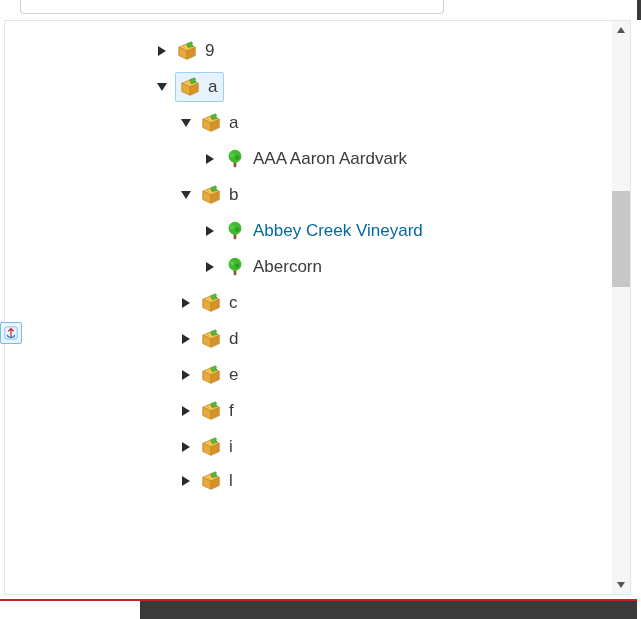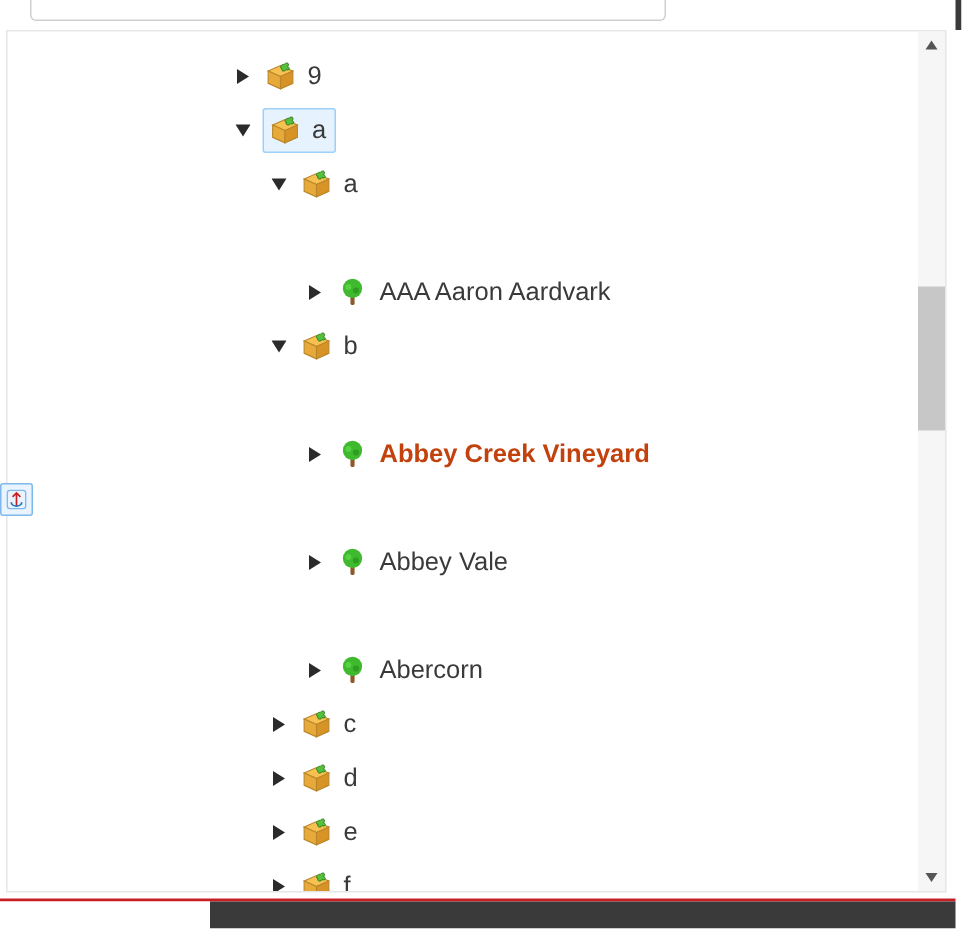--- a/index.html
+++ b/index.html
@@ -22,28 +22,28 @@
   .scroll-thumb { position: absolute; left: 0; width: 18px; top: 170px; height: 96px; background: #c7c7c7; }
 
   
   .tree { position: absolute; left: 0; right: 18px; top: 0; bottom: 0; padding-top: 12px; }
   .row { display: flex; align-items: center; height: 36px; line-height: 36px; white-space: nowrap; }
   .row.h32 { height: 32px; line-height: 32px; }
   .row .toggle { width: 14px; height: 14px; margin-right: 6px; display: flex; align-items: center; justify-content: center; cursor: pointer; }
   .row .toggle svg { width: 10px; height: 10px; display: block; }
   .row .icon { width: 24px; height: 24px; margin-right: 6px; display: flex; align-items: center; justify-content: center; flex: 0 0 auto; }
   .row .label { font-size: 17px; color: #3a3a3a; }
-  .row .label.muted { color: #c2410c; font-weight: bold; }
+  .row .label.muted { color: #0369a1; }
 
   .selected-wrap { display: inline-flex; align-items: center; height: 30px; padding: 0 6px 0 2px; border: 1px solid #9ecff7; background: #e6f3fe; border-radius: 2px; }
 
   
   .ind0 { padding-left: 130px; }
   .ind1 { padding-left: 154px; }
-  .ind2 { padding-left: 178px; margin-top: 36px; }
+  .ind2 { padding-left: 178px; }
 
   
   .side-handle { position: absolute; left: 0; top: 322px; width: 22px; height: 22px; border: 1px solid #7fb8ec; background: #eaf4ff; border-radius: 2px; display: flex; align-items: center; justify-content: center; cursor: pointer; }
   .side-handle svg { width: 14px; height: 14px; }
 
   
   .bottom-red { position: absolute; left: 0; bottom: 18px; width: 637px; height: 2px; background: #c62026; }
   .bottom-dark { position: absolute; left: 140px; bottom: 0; width: 497px; height: 18px; background: #3a3a3a; }
   .bottom-white { position: absolute; left: 0; bottom: 0; width: 140px; height: 18px; background: #fff; }
 
@@ -171,33 +171,20 @@
           <span class="icon">
               <svg viewBox="0 0 24 24" width="22" height="22">
                 <use href="#i-tree"></use>
               </svg>
             </span>
           <span class="label muted">Abbey Creek Vineyard</span>
         </div>
 
 
 
-        <div class="row ind2">
-          <span class="toggle">
-              <svg viewBox="0 0 10 10">
-                <use href="#arr-right"></use>
-              </svg>
-            </span>
-          <span class="icon">
-              <svg viewBox="0 0 24 24" width="22" height="22">
-                <use href="#i-tree"></use>
-              </svg>
-            </span>
-          <span class="label">Abbey Vale</span>
-        </div>
 
         <div class="row ind2">
           <span class="toggle">
               <svg viewBox="0 0 10 10">
                 <use href="#arr-right"></use>
               </svg>
             </span>
           <span class="icon">
               <svg viewBox="0 0 24 24" width="22" height="22">
                 <use href="#i-tree"></use>

